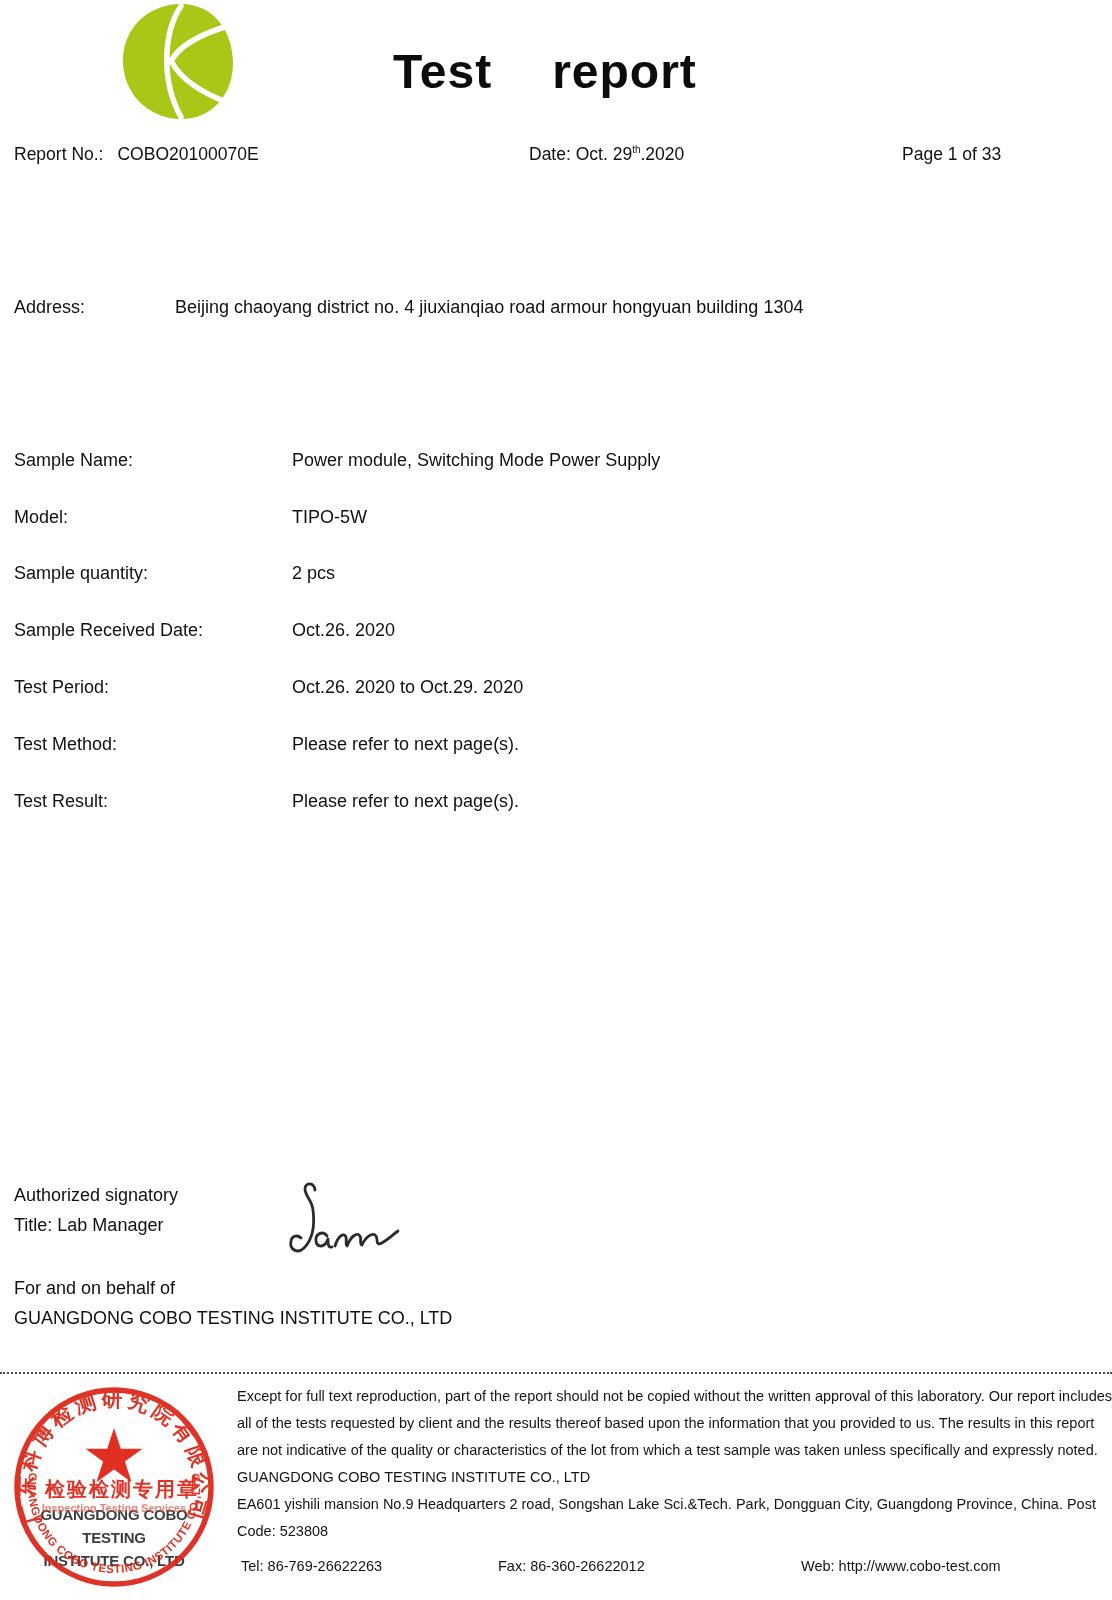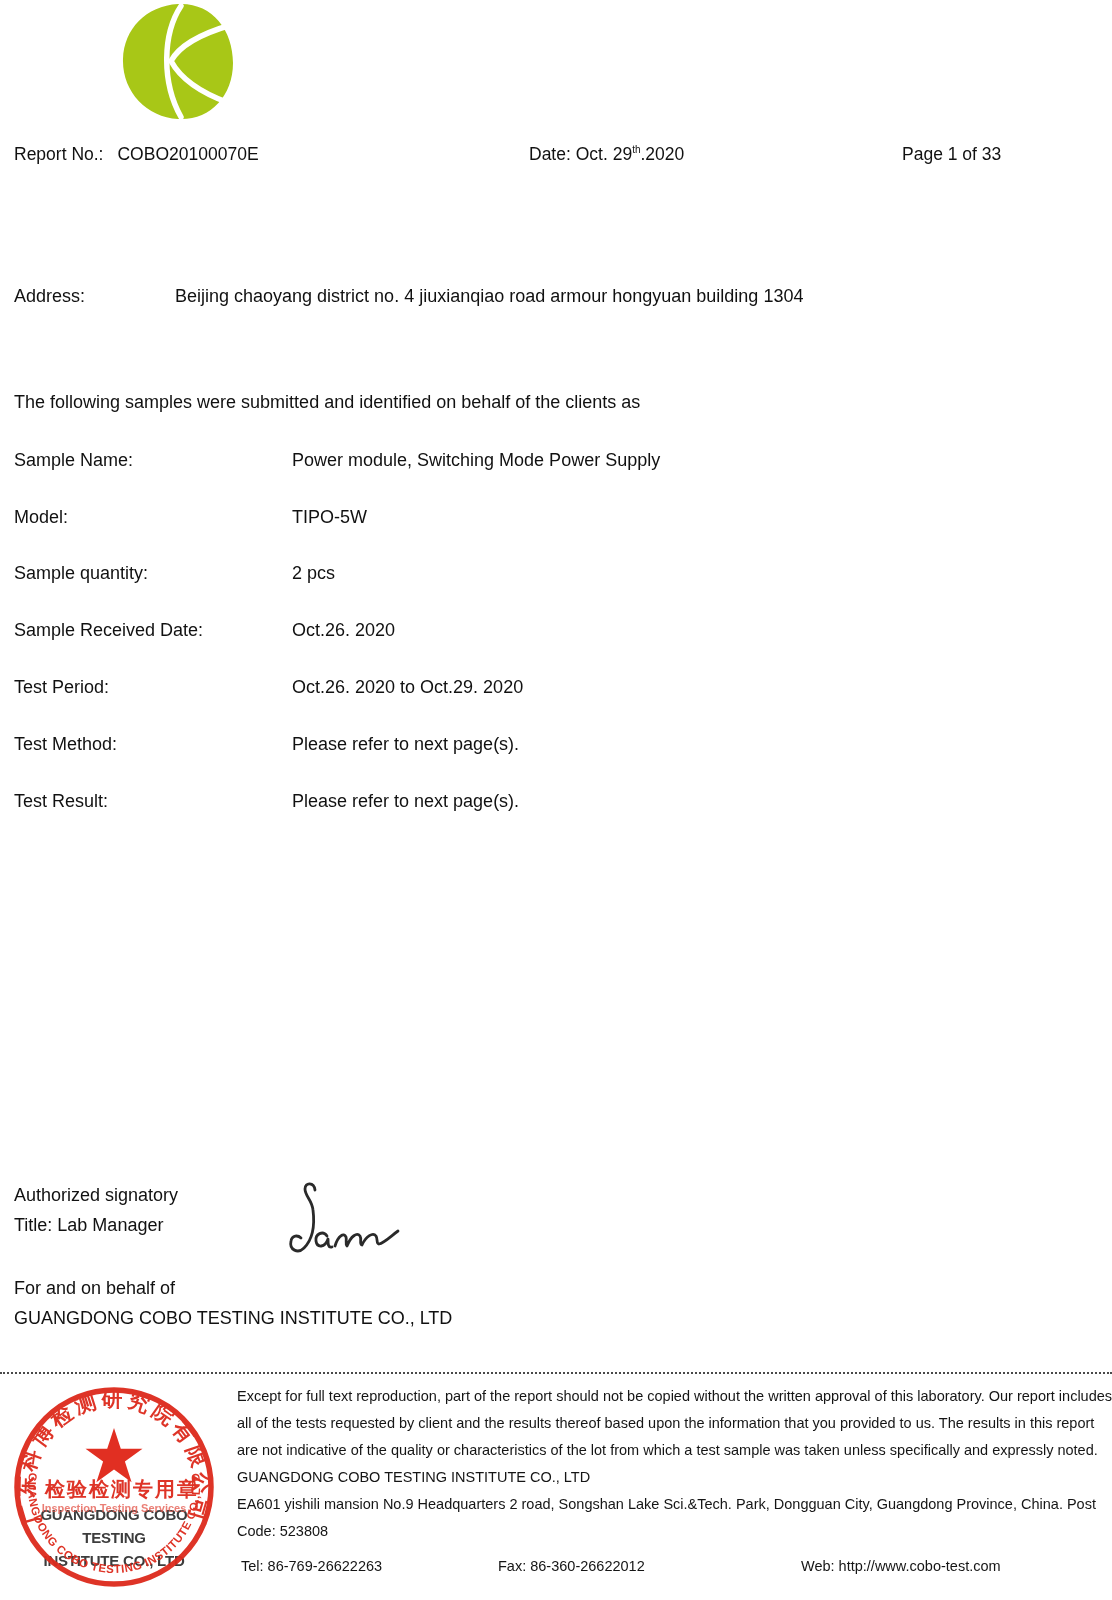--- a/index.html
+++ b/index.html
@@ -54,37 +54,39 @@
 <body>
 
 <div class="page">
 
   <svg class="logo" viewBox="0 0 114 118" aria-hidden="true">
     <path d="M57,1 C25,3 3,26 2,56 C1,88 25,114 57,116 C88,118 112,94 112,60 C112,26 90,-1 57,1 Z" fill="#a8c717"></path>
     <path d="M60,3 C42,30 40,78 60,114" fill="none" stroke="#ffffff" stroke-width="5.5" stroke-linecap="round"></path>
     <path d="M110,22 Q62,36 50,58 Q64,84 108,100" fill="none" stroke="#ffffff" stroke-width="5.5" stroke-linecap="round"></path>
   </svg>
 
+  <div class="doc-title">
+    <span>Test</span><span class="wordgap"></span><span>report</span>
+  </div>
 
   <div class="hdr-row">
     <span class="hdr-report">
       <span>Report No.:</span><span class="val">COBO20100070E</span>
     </span>
     <span class="hdr-date">
       <span>Date:</span>&nbsp;<span>Oct. 29</span><sup>th</sup><span>.2020</span>
     </span>
     <span class="hdr-page">Page 1 of 33</span>
   </div>
 
-  <div class="frow party" style="top:286px">
+  <div class="frow party" style="top:297px">
     <span>Address:</span>
     <span class="fval">Beijing chaoyang district no. 4 jiuxianqiao road armour hongyuan building 1304</span>
   </div>
 
-  <div class="intro">The following samples were submitted and identified on behalf of the clients as</div>
 
   <div class="frow sample" style="top:450px">
     <span>Sample Name:</span>
     <span class="fval">Power module, Switching Mode Power Supply</span>
   </div>
   <div class="frow sample" style="top:507px">
     <span>Model:</span>
     <span class="fval">TIPO-5W</span>
   </div>
   <div class="frow sample" style="top:563px">

